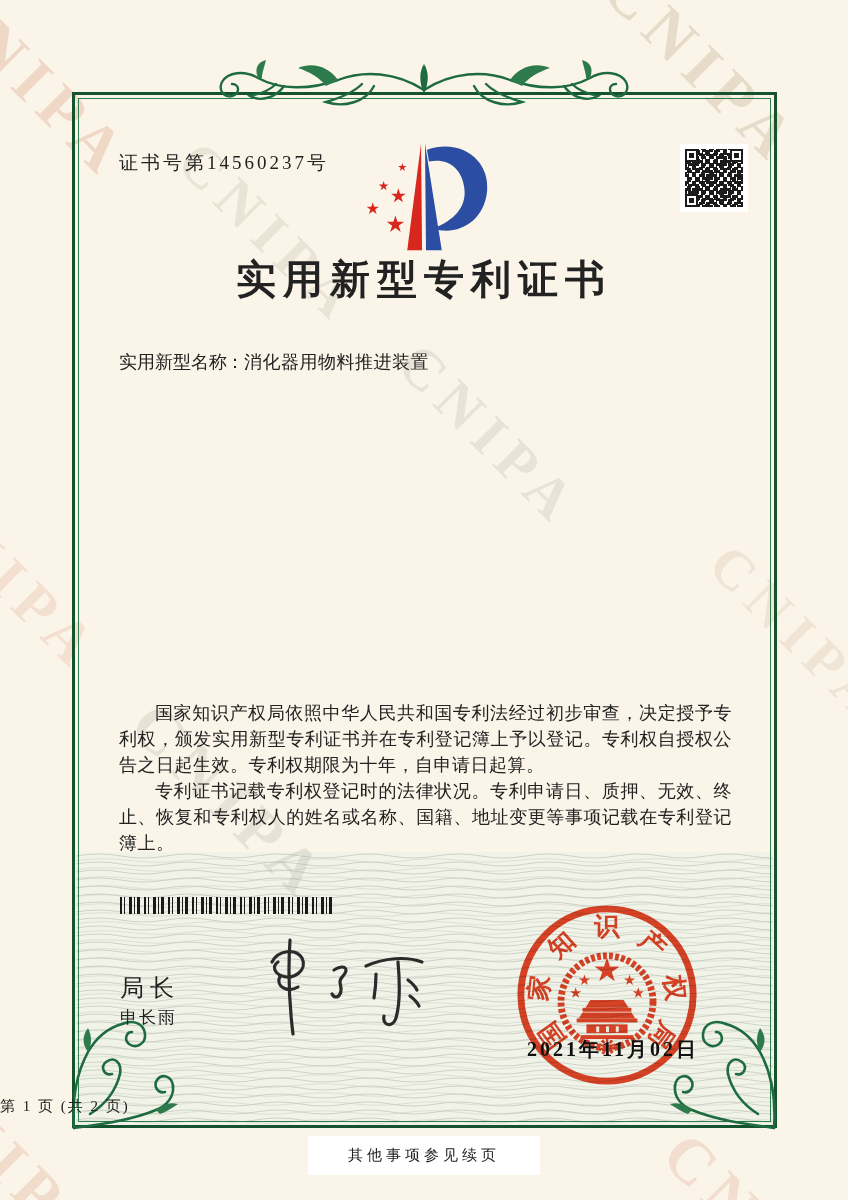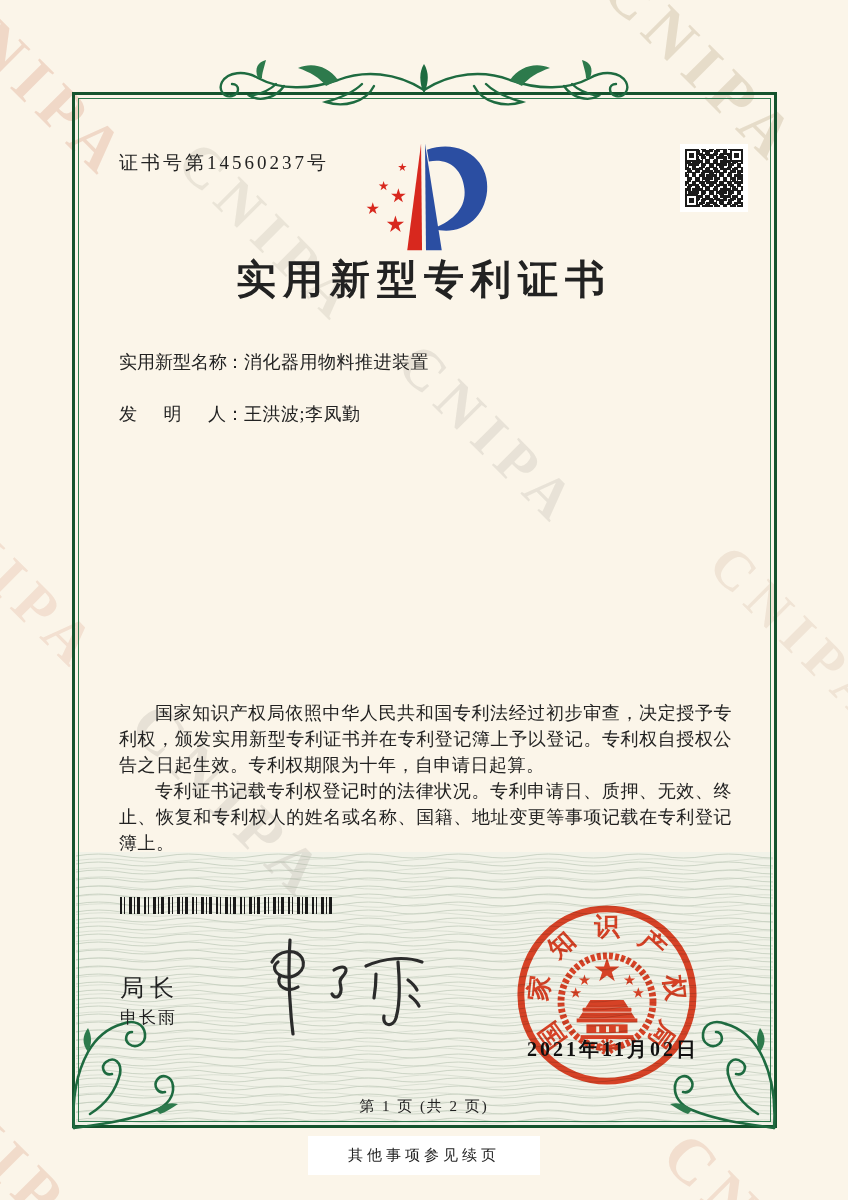--- a/index.html
+++ b/index.html
@@ -70,21 +70,21 @@
   .director-title{position:absolute;left:120px;top:972px;font-size:24px;letter-spacing:6px;z-index:5;}
   .director-name{position:absolute;left:120px;top:1006px;font-size:17px;letter-spacing:2px;z-index:5;}
   .signature{position:absolute;left:248px;top:936px;z-index:5;}
   
   .seal{position:absolute;left:514px;top:902px;z-index:6;mix-blend-mode:multiply;opacity:.94;}
   .seal-date{
     position:absolute;left:527px;top:1036px;z-index:7;font-size:20px;font-weight:700;
     letter-spacing:3px;color:#101010;
   }
   
-  .page-num{position:absolute;left:0;right:0;top:1097px;text-align:center;font-size:15px;letter-spacing:2px;z-index:5;}
+  .page-num{position:absolute;left:0;right:0;top:1097px;text-align:left;font-size:15px;letter-spacing:2px;z-index:5;}
   .note{
     position:absolute;left:424px;top:1136px;transform:translateX(-50%);
     background:#ffffff;padding:10px 40px;font-size:15px;letter-spacing:4px;z-index:5;white-space:nowrap;
   }
 </style>
 </head>
 <body>
 
 <div class="page">
 
@@ -181,23 +181,20 @@
     <div class="finder f-bl" style="left:5px;bottom:5px;">
         <span></span>
       </div>
   </div>
 
   <h1 class="title">实用新型专利证书</h1>
 
   <div class="fields">
     <div class="row">
       <span class="lab">实用新型名称</span><span class="colon">：</span><span class="val">消化器用物料推进装置</span>
-    </div>
-    <div class="row">
-      <span class="lab">发明人</span><span class="colon">：</span><span class="val">王洪波;李凤勤</span>
     </div>
   </div>
 
   <div class="paras">
     <p>国家知识产权局依照中华人民共和国专利法经过初步审查，决定授予专利权，颁发实用新型专利证书并在专利登记簿上予以登记。专利权自授权公告之日起生效。专利权期限为十年，自申请日起算。</p>
     <p>专利证书记载专利权登记时的法律状况。专利申请日、质押、无效、终止、恢复和专利权人的姓名或名称、国籍、地址变更等事项记载在专利登记簿上。</p>
   </div>
 
   <div class="barcode"></div>
 

